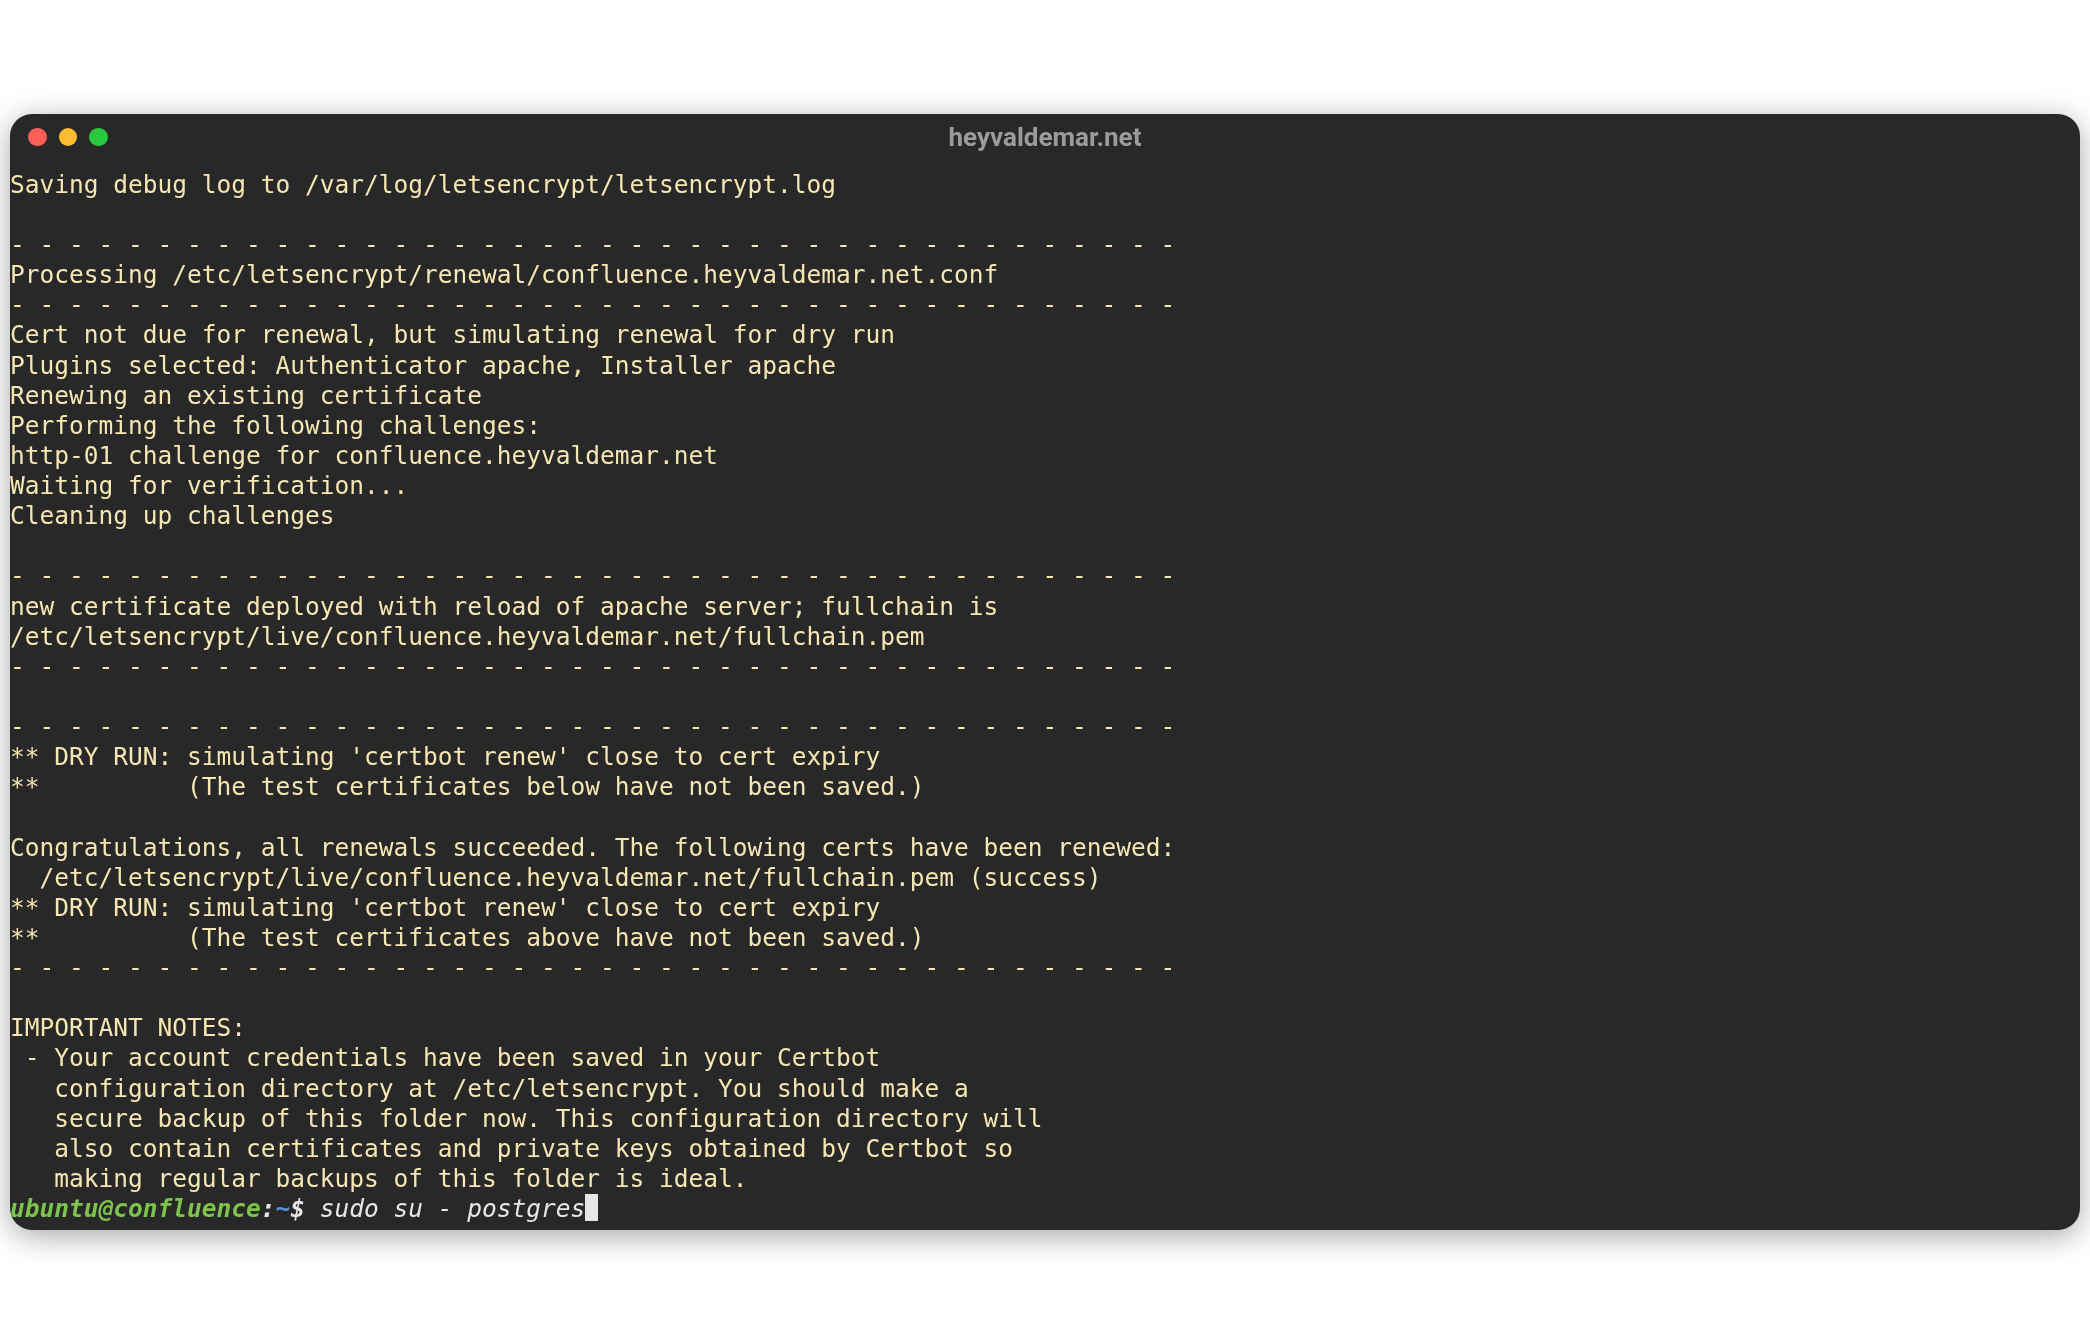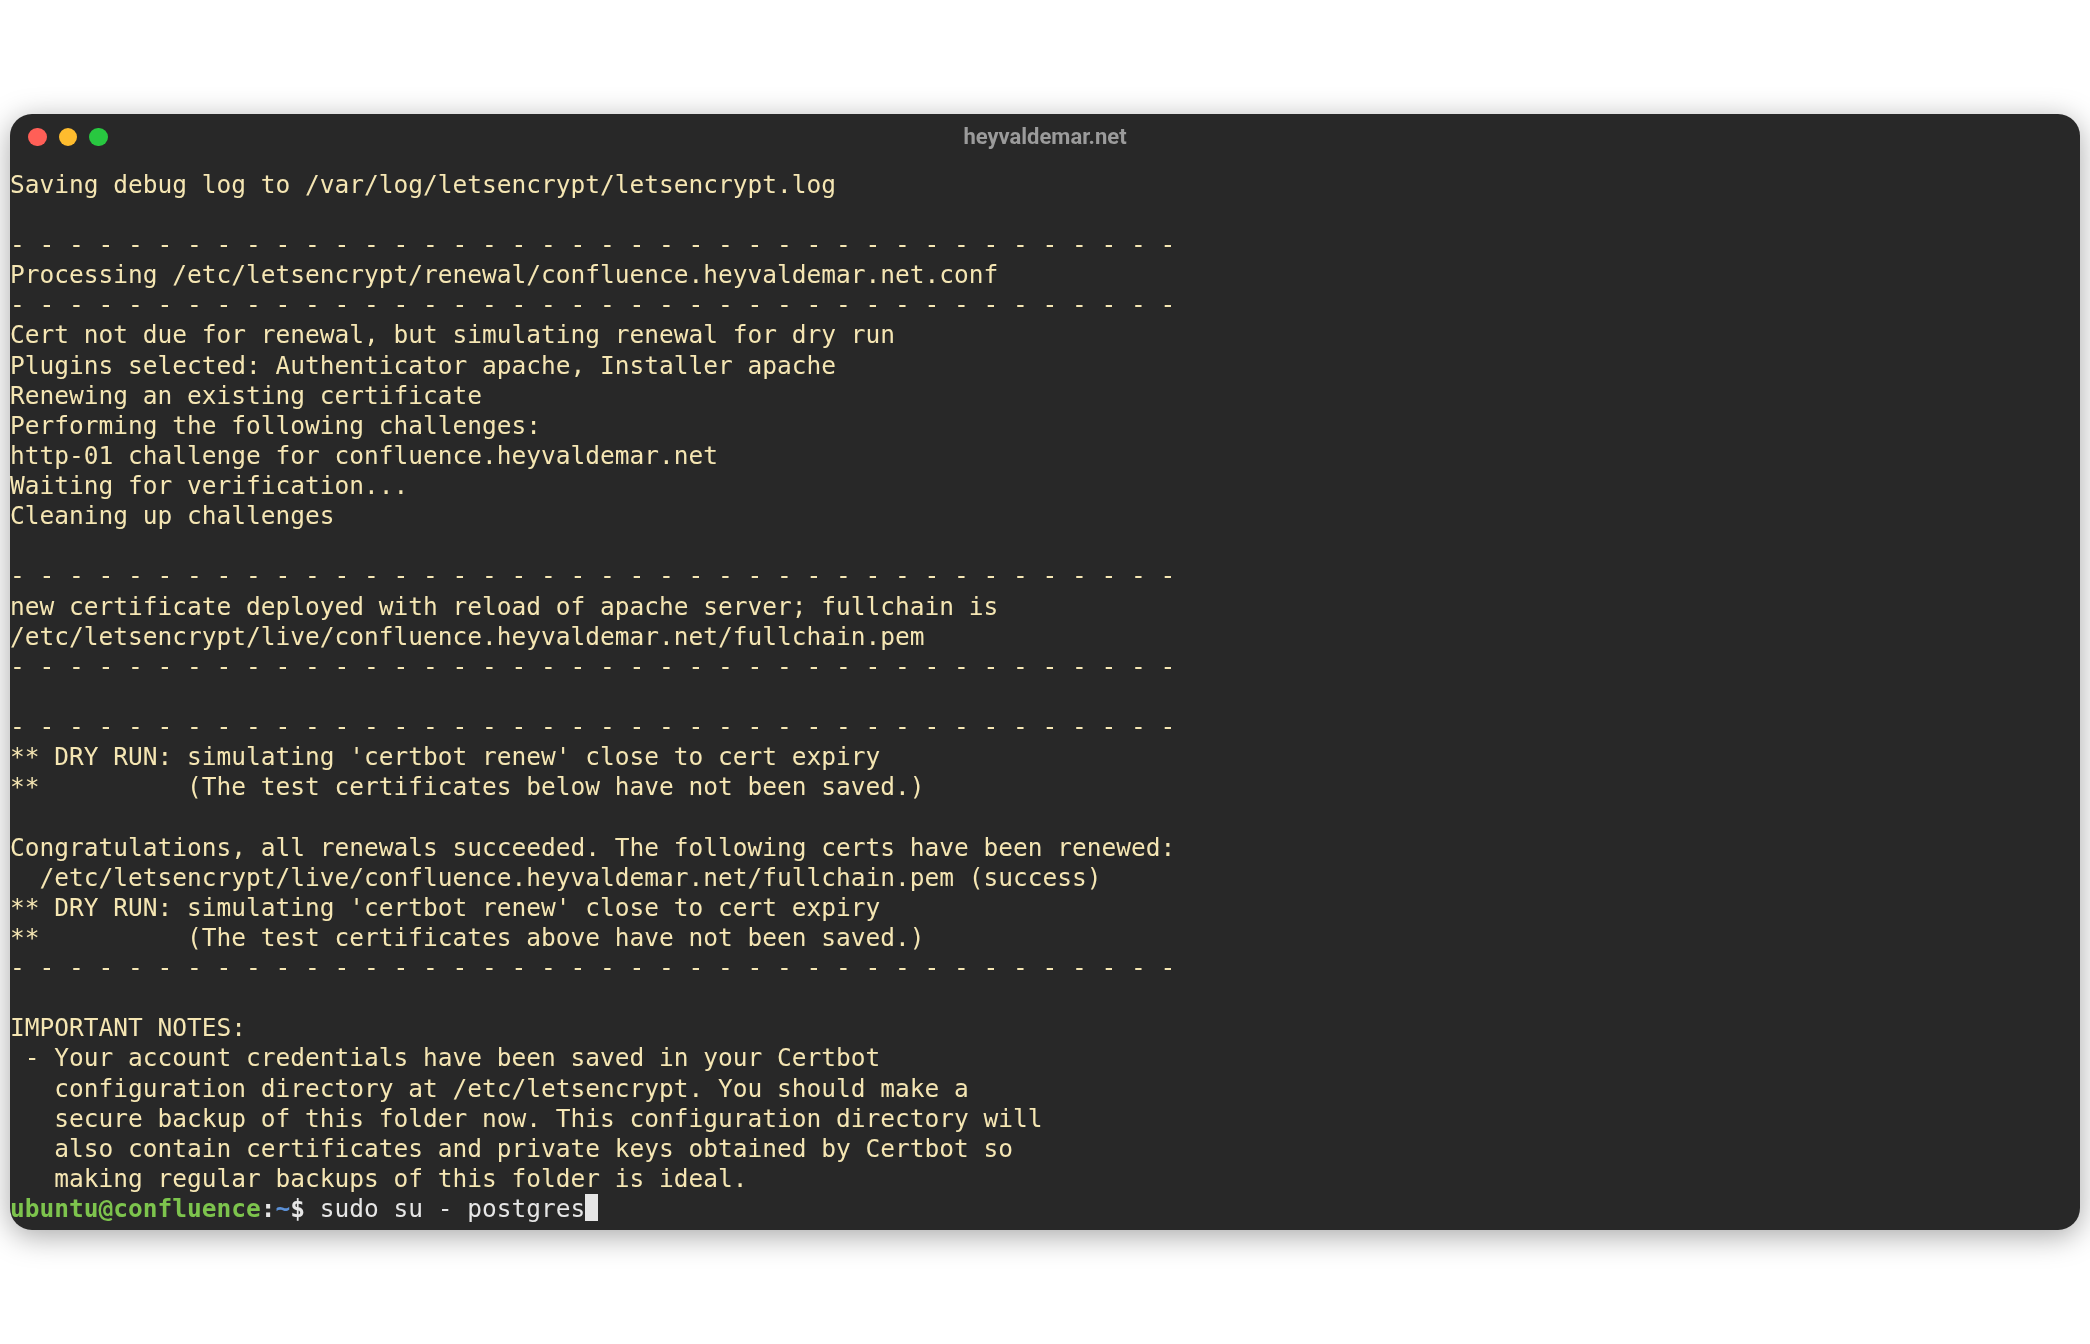--- a/index.html
+++ b/index.html
@@ -44,34 +44,34 @@
   }
   .dot.red    { background: #ff5f57; }
   .dot.yellow { background: #febc2e; }
   .dot.green  { background: #28c840; }
   .title {
     position: absolute;
     left: 0; right: 0;
     text-align: center;
     font-family: -apple-system, BlinkMacSystemFont, "Segoe UI", Roboto, sans-serif;
     font-weight: 700;
-    font-size: 22px;
+    font-size: 26px;
     color: #9b9b9b;
     pointer-events: none;
   }
   .terminal-body {
     padding: 10px 10px 0 0;
     font-size: 24.5px;
     line-height: 1.23;
     white-space: pre;
     overflow-x: auto;
     color: #f5e6b3;
   }
   .bold { font-weight: 400; }
-  .prompt-line { white-space: pre; }
+  .prompt-line { white-space: pre; font-style: italic; }
   .user-host { color: #7dc44d; font-weight: 700; }
   .colon     { color: #e6e6e6; font-weight: 700; }
   .cwd       { color: #5b90d6; font-weight: 700; }
   .dollar    { color: #e6e6e6; font-weight: 700; }
   .cmd       { color: #e6e6e6; }
   .cursor {
     display: inline-block;
     width: 13px;
     height: 27px;
     background: #e6e6e6;

